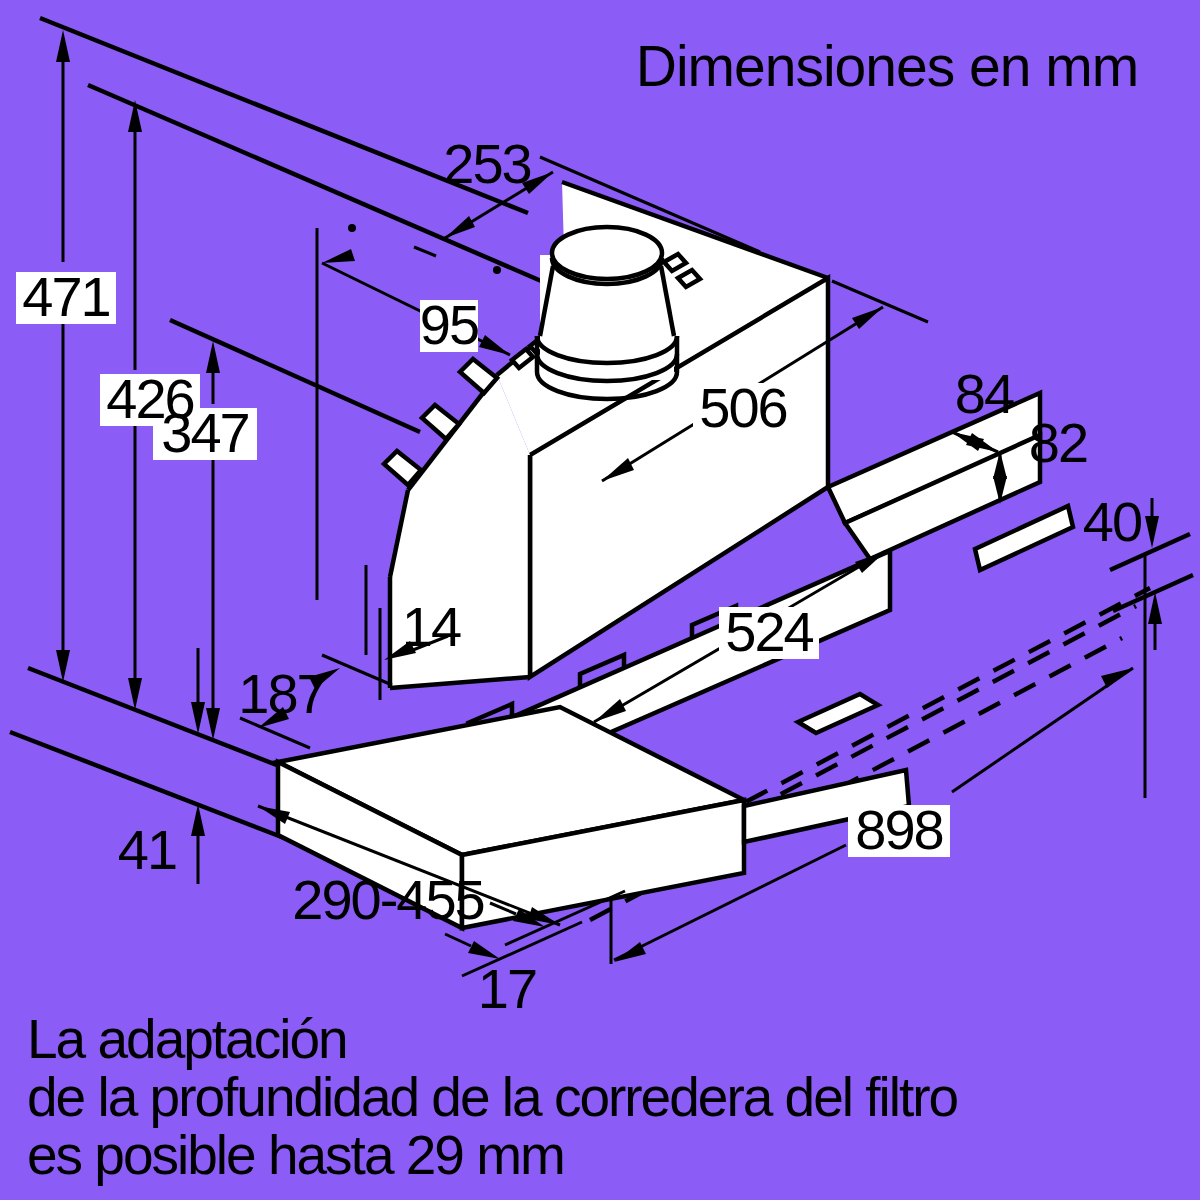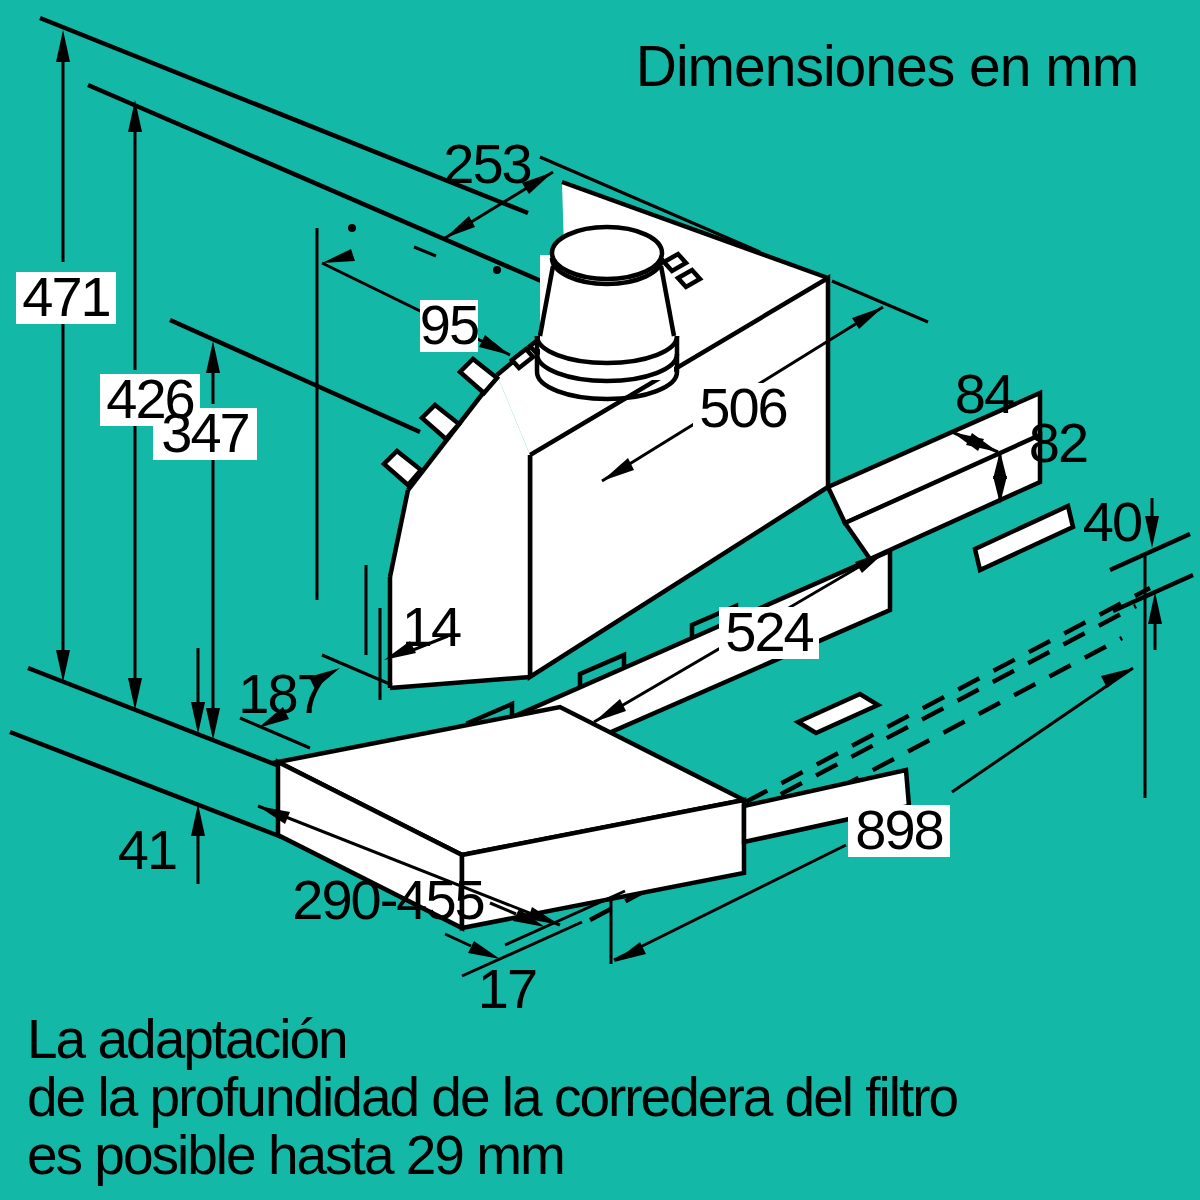--- a/index.html
+++ b/index.html
@@ -1,16 +1,16 @@
 <!DOCTYPE html>
 <html><head>
 <meta charset="utf-8">
 <style>
   html,body{margin:0;padding:0;background:#ffffff;}
-  .stage{position:relative;width:1200px;height:1200px;background:#14b8a6;overflow:hidden;
+  .stage{position:relative;width:1200px;height:1200px;background:#8b5cf6;overflow:hidden;
          font-family:"Liberation Sans", sans-serif;}
   svg{display:block}
   .ln{stroke:#000;stroke-width:4.5;fill:none;stroke-linejoin:miter;}
   .thin{stroke:#000;stroke-width:3;fill:none;}
   .dash{stroke:#000;stroke-width:4.5;fill:none;stroke-dasharray:24 16;}
   .fillw{fill:#ffffff;stroke:#000;stroke-width:4.5;stroke-linejoin:miter;}
   .arr{fill:#000;stroke:none;}
   .lbl{font-family:"Liberation Sans", sans-serif;font-size:56px;letter-spacing:-2px;fill:#000;text-anchor:middle;}
   .ttl{font-family:"Liberation Sans", sans-serif;font-size:57px;letter-spacing:-1px;fill:#000;text-anchor:middle;}
   .foot{font-family:"Liberation Sans", sans-serif;font-size:55px;letter-spacing:-2px;fill:#000;text-anchor:start;}

